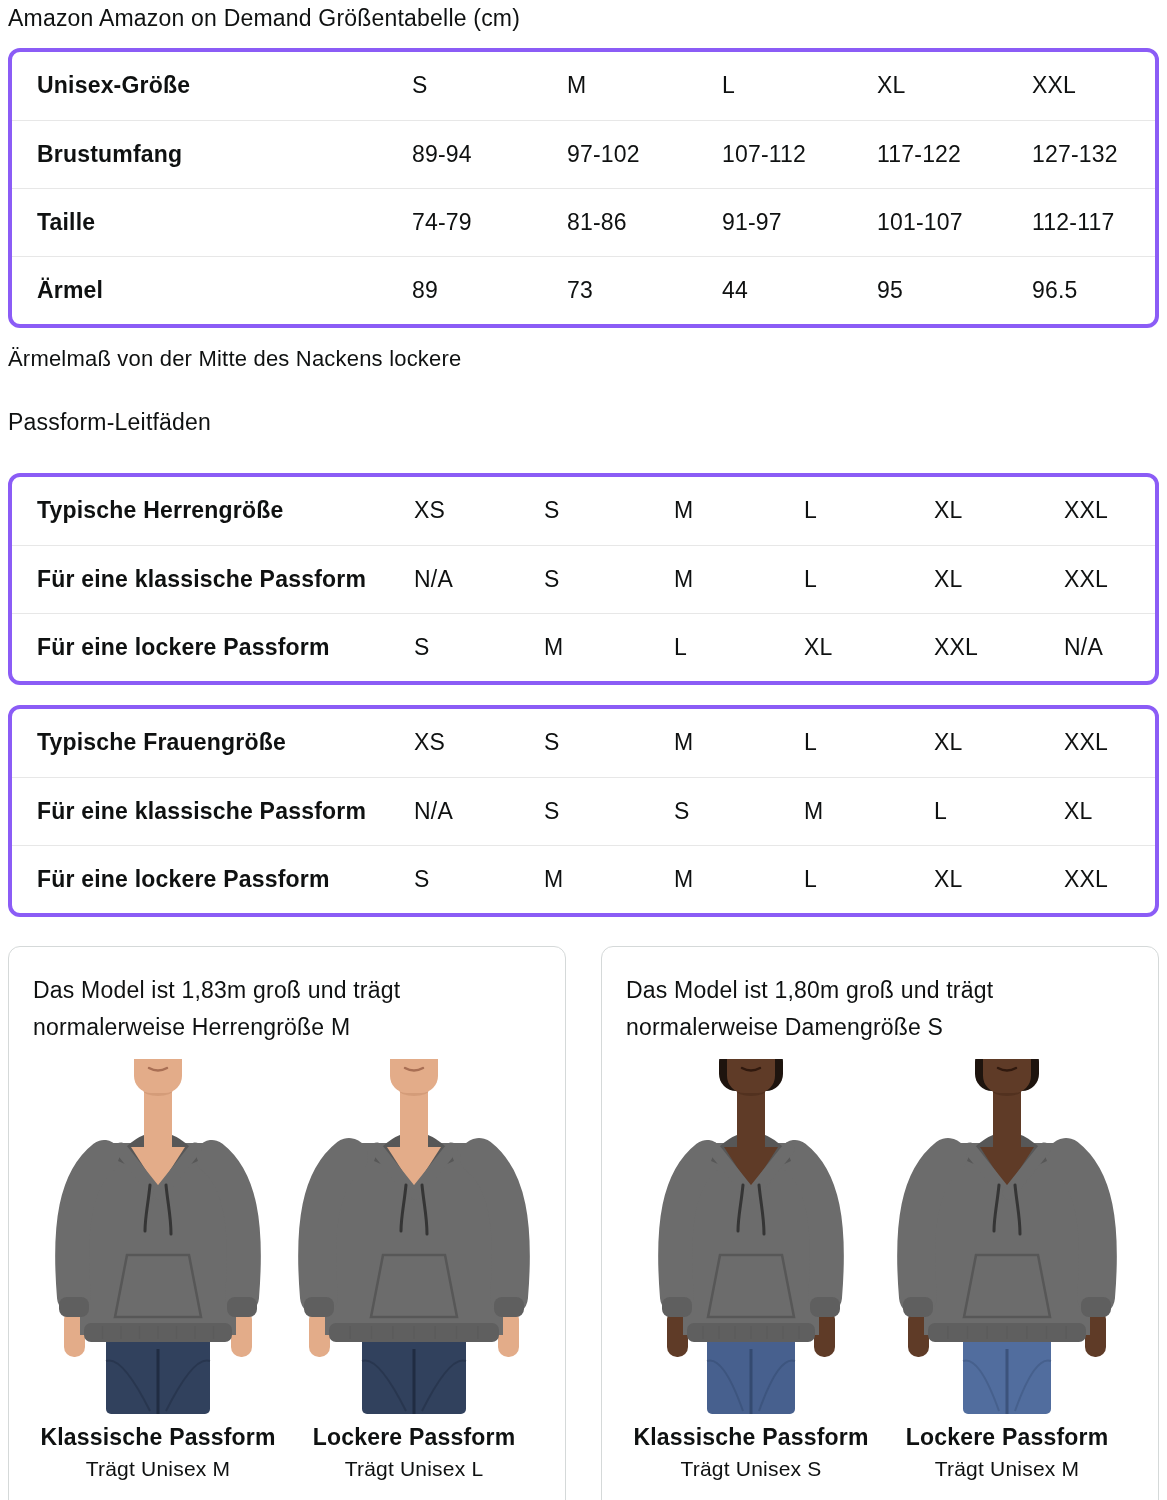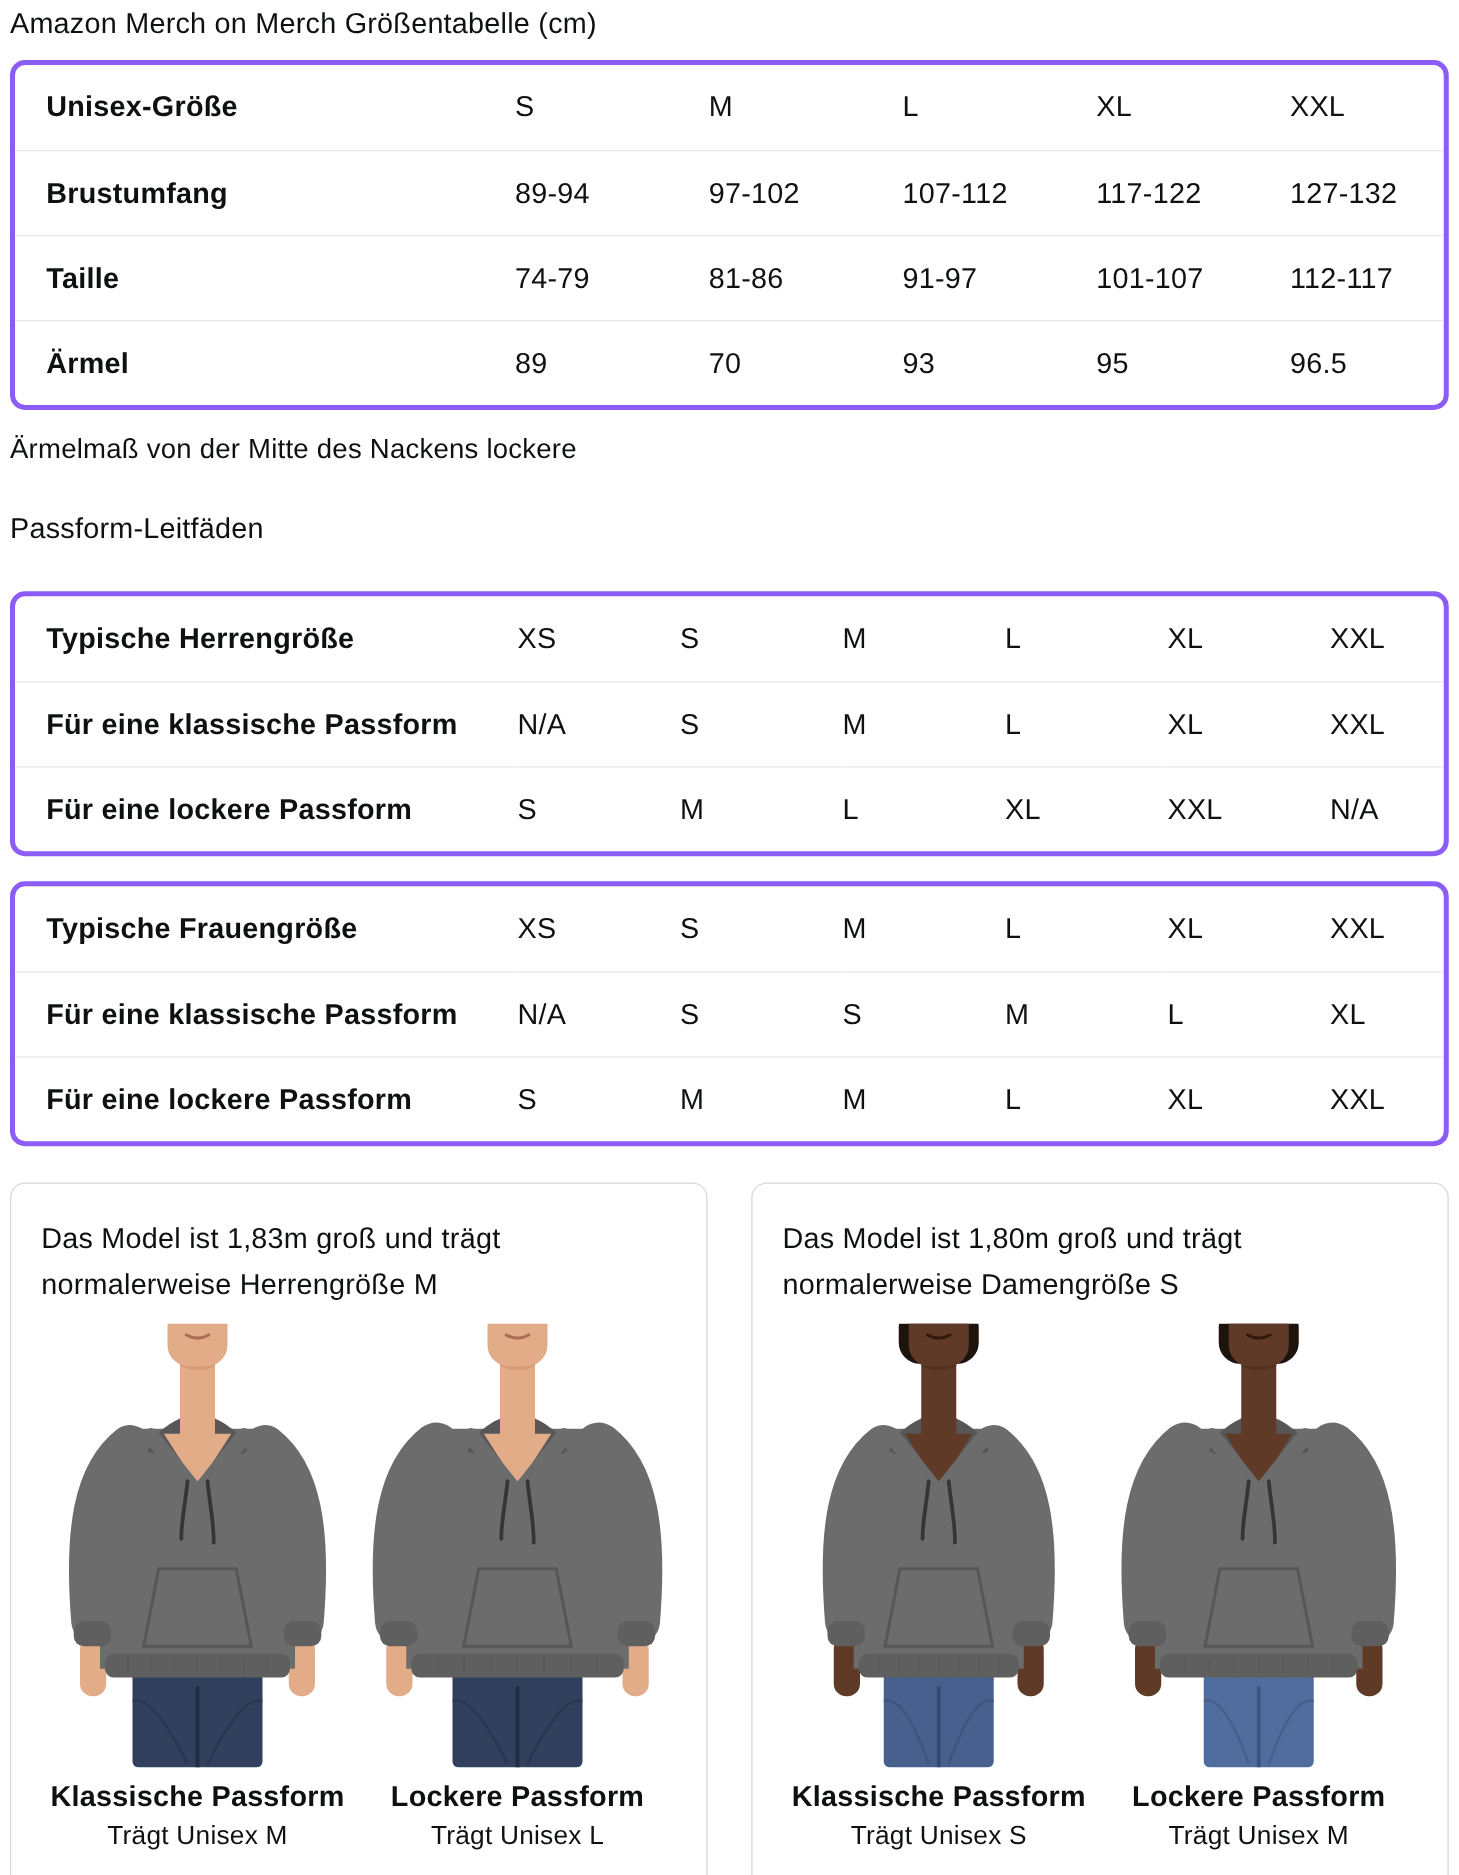--- a/index.html
+++ b/index.html
@@ -23,21 +23,21 @@
   figure{width:250px;text-align:center}
   .photo{width:250px;height:355px;background:#fff}
   .cap-b{font-weight:700;font-size:23px;line-height:31px;margin-top:8px;letter-spacing:.2px}
   .cap{font-size:21px;line-height:31px;letter-spacing:.2px}
 </style>
 </head>
 <body>
 
 <div class="page">
 
-  <div class="title">Amazon Merch on Merch Größentabelle (cm)</div>
+  <div class="title">Amazon Amazon on Demand Größentabelle (cm)</div>
 
   <div class="tblwrap">
     <table>
       <colgroup>
           <col style="width:400px">
           <col style="width:155px">
           <col style="width:155px">
           <col style="width:155px">
           <col style="width:155px">
           <col>
@@ -63,22 +63,22 @@
           <td class="lbl">Taille</td>
           <td>74-79</td>
           <td>81-86</td>
           <td>91-97</td>
           <td>101-107</td>
           <td>112-117</td>
         </tr>
         <tr>
           <td class="lbl">Ärmel</td>
           <td>89</td>
-          <td>70</td>
-          <td>93</td>
+          <td>73</td>
+          <td>44</td>
           <td>95</td>
           <td>96.5</td>
         </tr>
       </tbody>
     </table>
   </div>
 
   <div class="note">Ärmelmaß von der Mitte des Nackens lockere</div>
 
   <div class="subtitle">Passform-Leitfäden</div>

